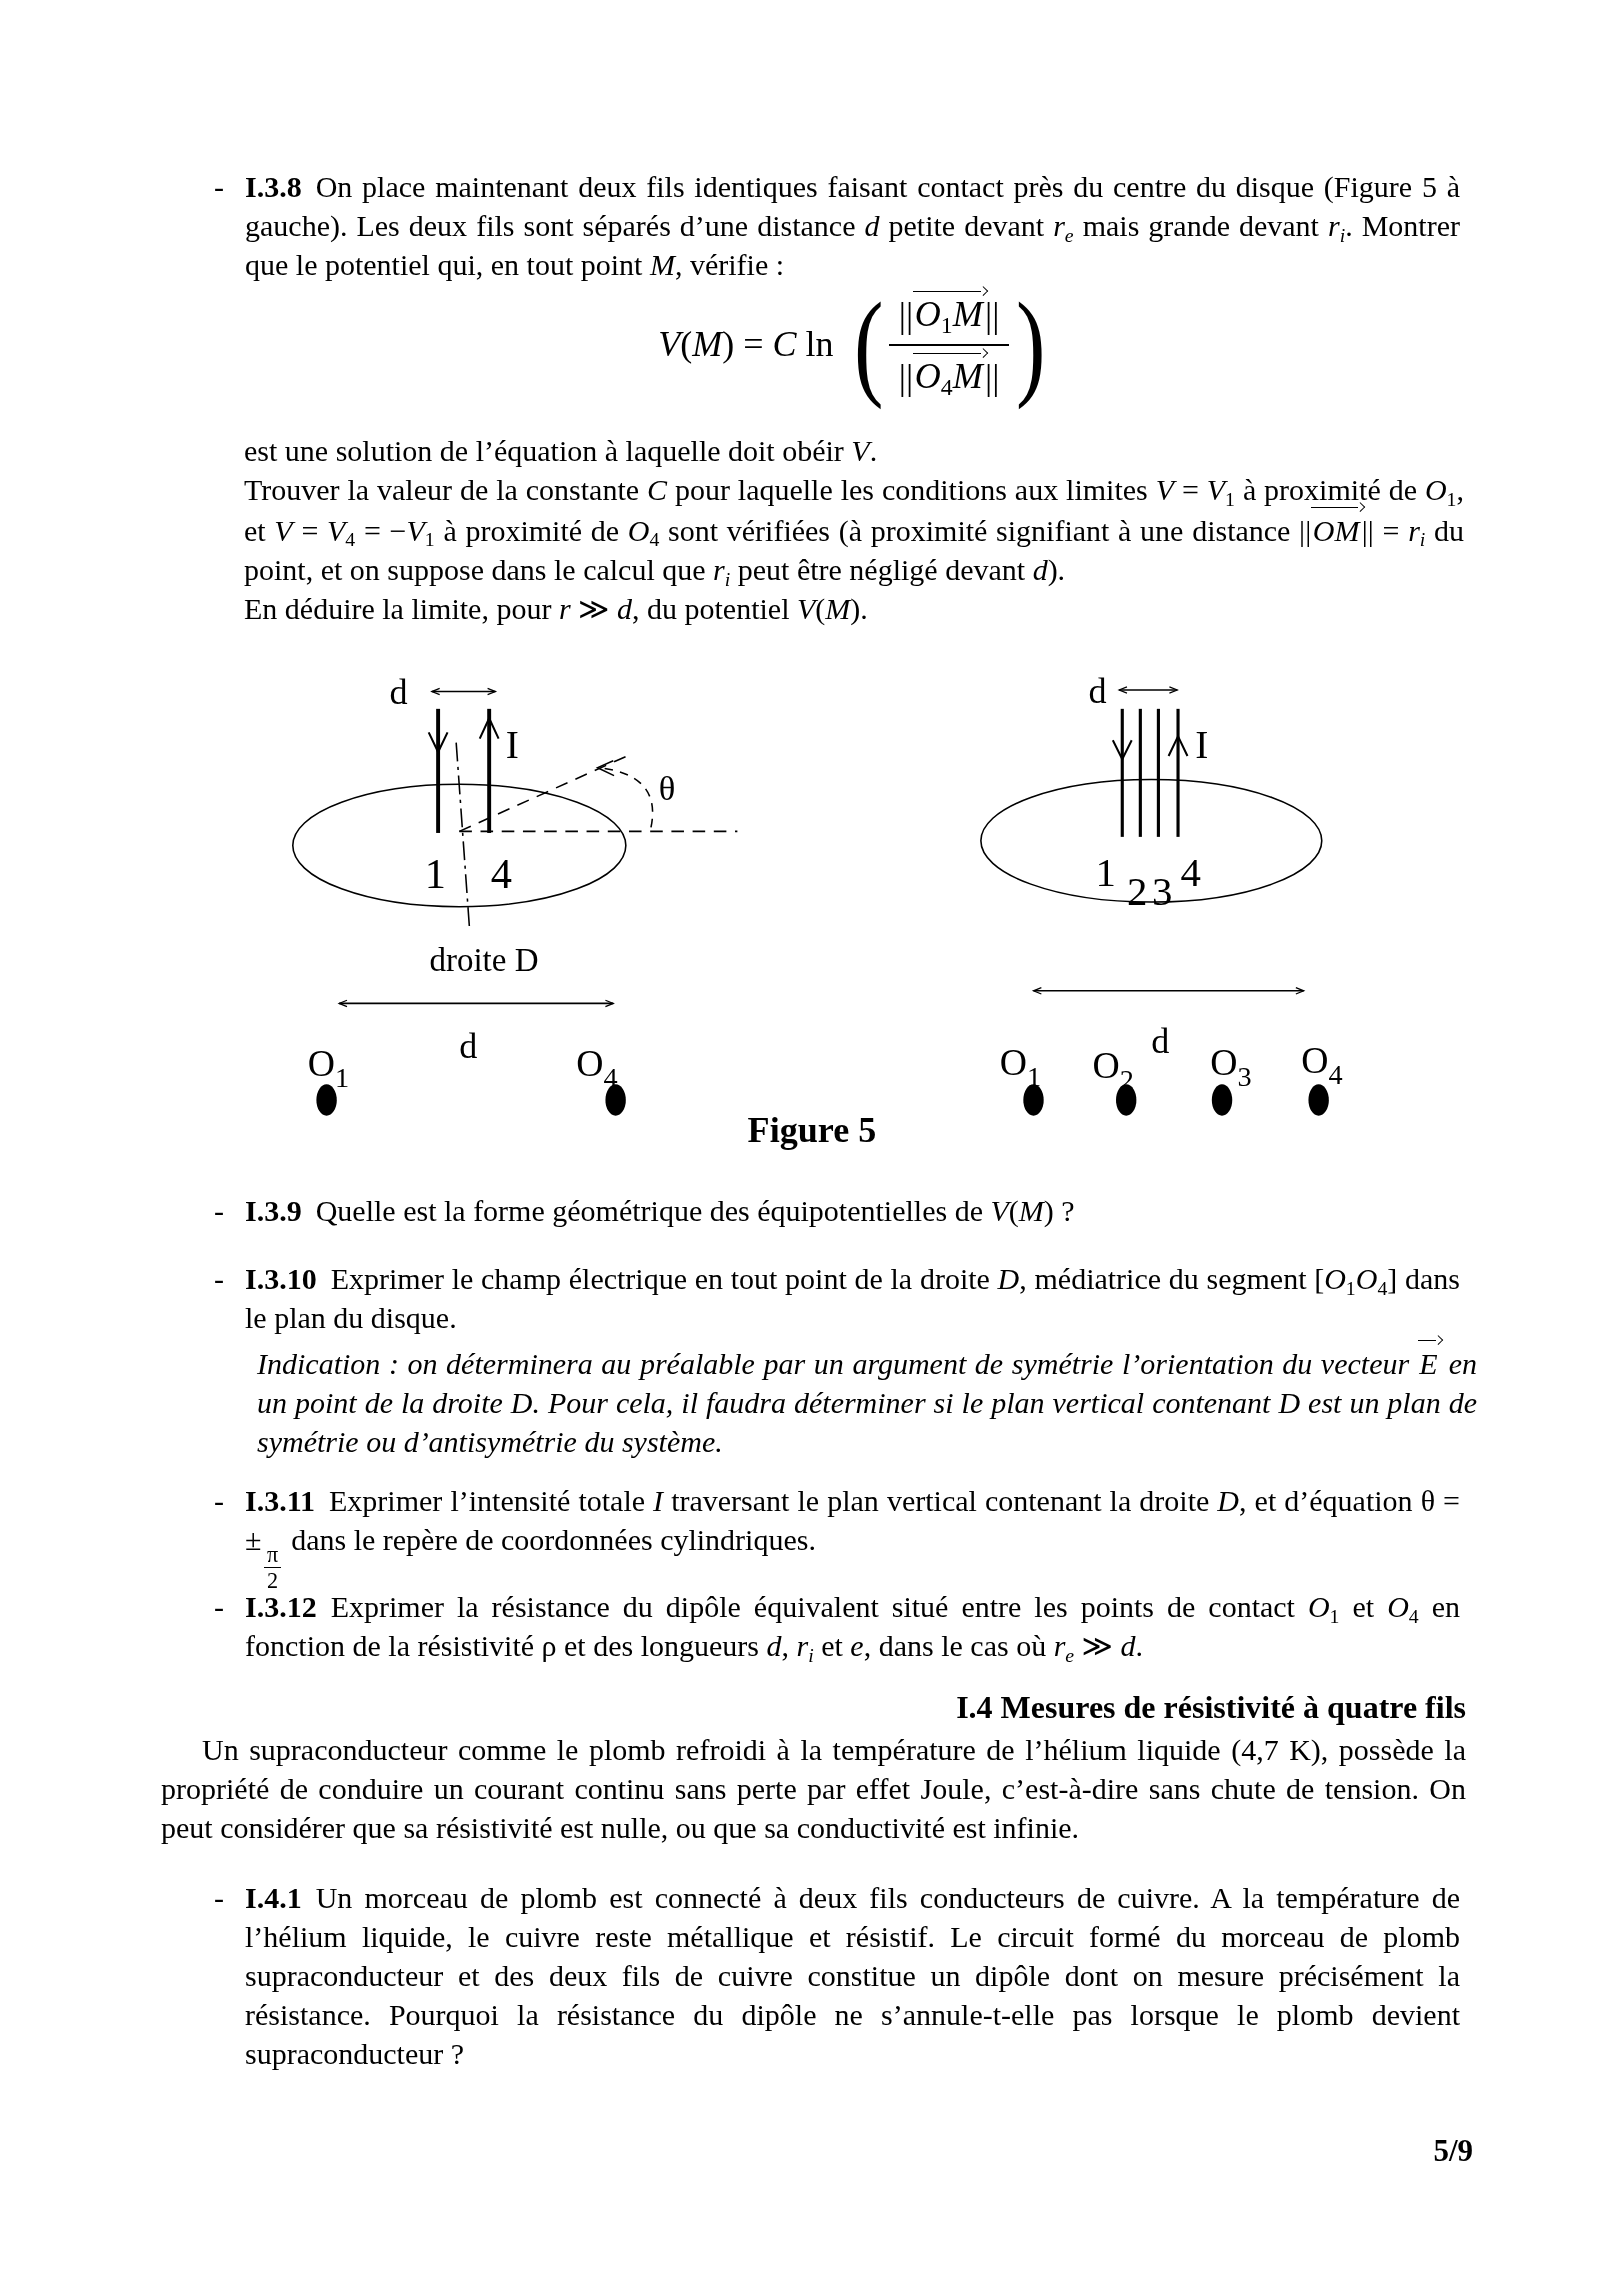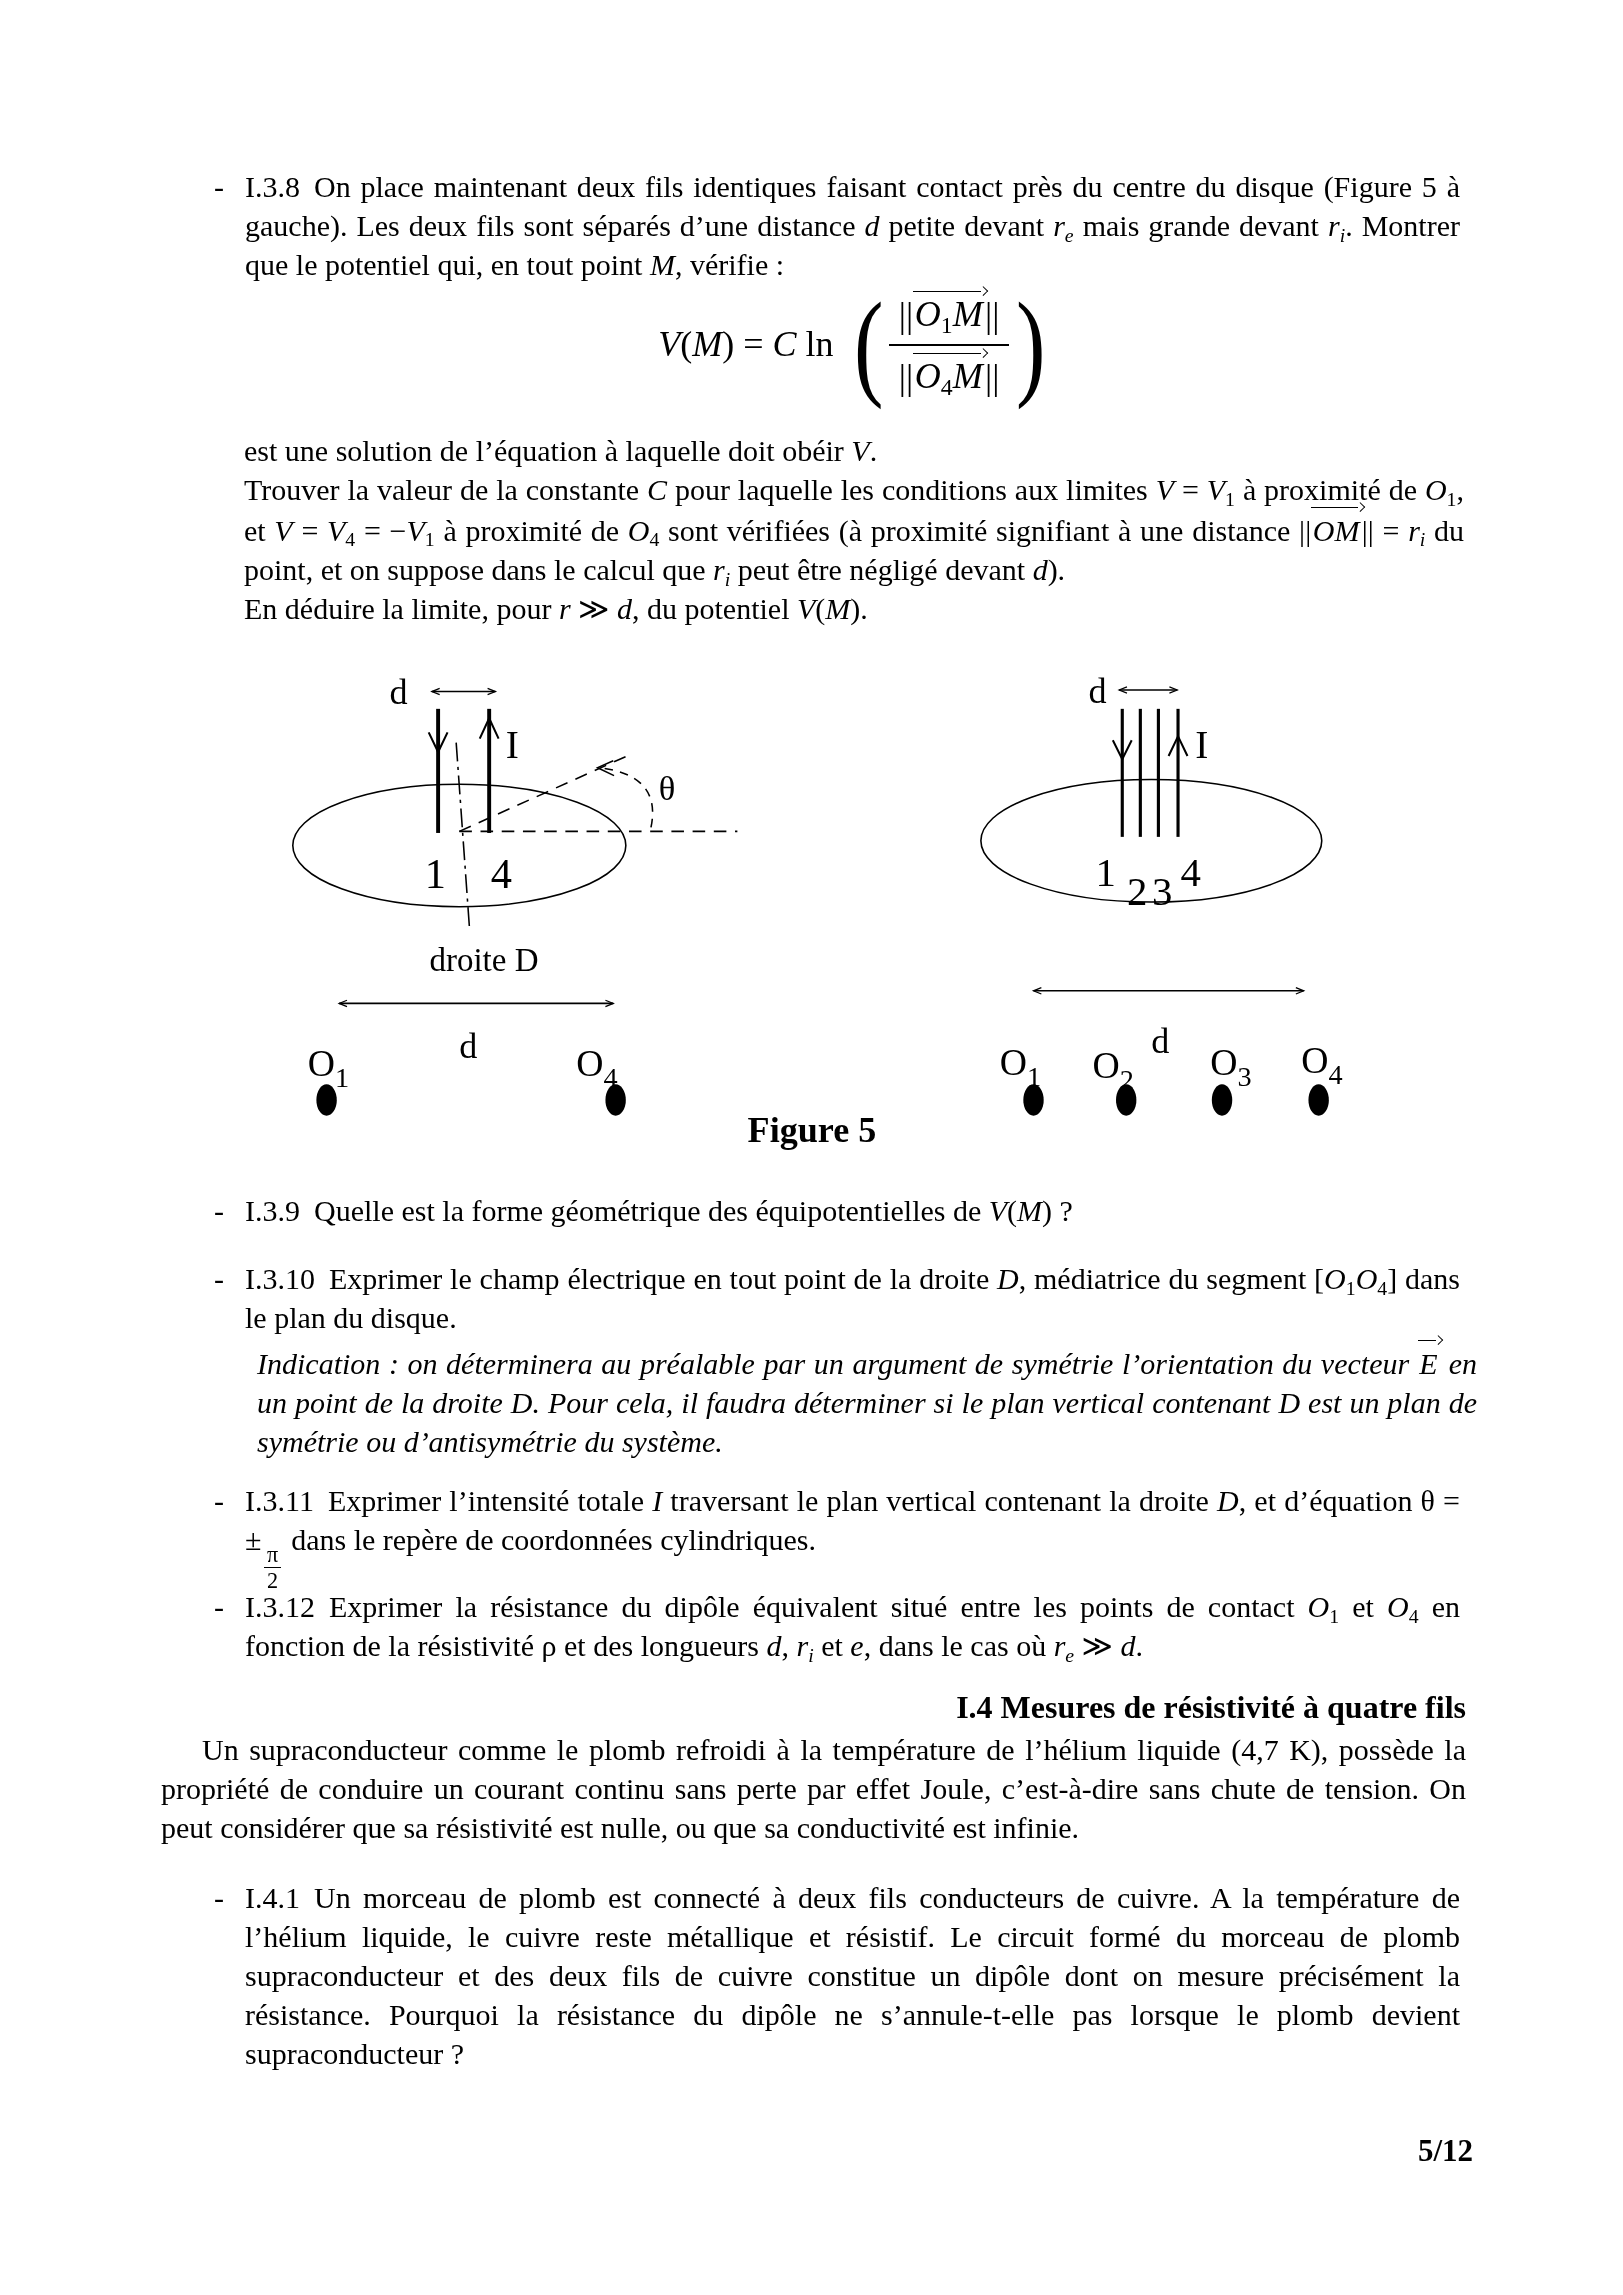--- a/index.html
+++ b/index.html
@@ -1,20 +1,20 @@
 <!DOCTYPE html>
 <html style="font-size:12.6px"><head>
 <meta charset="utf-8">
 <style>
   html,body{margin:0;padding:0;background:#888;}
   .page{position:relative;width:1624px;height:2295px;background:#ffffff;color:#000;
         font-family:"Liberation Serif","DejaVu Serif",serif;font-size:30px;line-height:39px;}
   .abs{position:absolute;}
   .qitem{text-align:justify;}
-  .qlabel{font-weight:400;margin-right:14px;}
+  .qlabel{font-weight:700;margin-right:14px;}
   .dash{position:absolute;left:-31px;top:0;}
   sub{font-size:0.66em;line-height:0;vertical-align:-0.28em;}
   .scr{font-style:italic;}
   .note{font-style:italic;text-align:justify;}
   
   .vec{display:inline-block;position:relative;padding:1.6px 2.4px 0 1.6px;}
   .vec::before{content:'';position:absolute;left:0;right:3.9px;top:-0.08em;border-top:1.6px solid #000;}
   .vec::after{content:'';position:absolute;right:-1.6px;top:-0.08em;width:5.5px;height:5.5px;
               border-top:1.6px solid #000;border-right:1.6px solid #000;
               transform:translate(0,-3.5px) rotate(45deg);}
@@ -145,16 +145,16 @@
     <span class="dash">-</span><span class="qlabel">I.3.12</span><span>Exprimer la résistance du dipôle équivalent situé entre les points de contact <i>O</i><sub>1</sub> et <i>O</i><sub>4</sub> en fonction de la résistivité ρ et des longueurs <i>d</i>, <i>r</i><sub><i>i</i></sub> et <i>e</i>, dans le cas où <i>r</i><sub><i>e</i></sub> ≫ <i>d</i>.</span>
   </div>
 
   <div class="abs heading" style="top:1688px;left:161px;width:1305px;">I.4 Mesures de résistivité à quatre fils</div>
   <div class="abs" style="top:1730px;left:161px;width:1305px;text-align:justify;text-indent:41px;">Un supraconducteur comme le plomb refroidi à la température de l’hélium liquide (4,7 K), possède la propriété de conduire un courant continu sans perte par effet Joule, c’est-à-dire sans chute de tension. On peut considérer que sa résistivité est nulle, ou que sa conductivité est infinie.</div>
 
   <div class="abs qitem" style="top:1878px;left:245px;width:1215px;">
     <span class="dash">-</span><span class="qlabel">I.4.1</span><span>Un morceau de plomb est connecté à deux fils conducteurs de cuivre. A la température de l’hélium liquide, le cuivre reste métallique et résistif. Le circuit formé du morceau de plomb supraconducteur et des deux fils de cuivre constitue un dipôle dont on mesure précisément la résistance. Pourquoi la résistance du dipôle ne s’annule-t-elle pas lorsque le plomb devient supraconducteur ?</span>
   </div>
 
-  <div class="abs pagenum" style="top:2131px;right:151px;">5/12</div>
+  <div class="abs pagenum" style="top:2131px;right:151px;">5/9</div>
 
 </div>
 
 
 </body></html>

